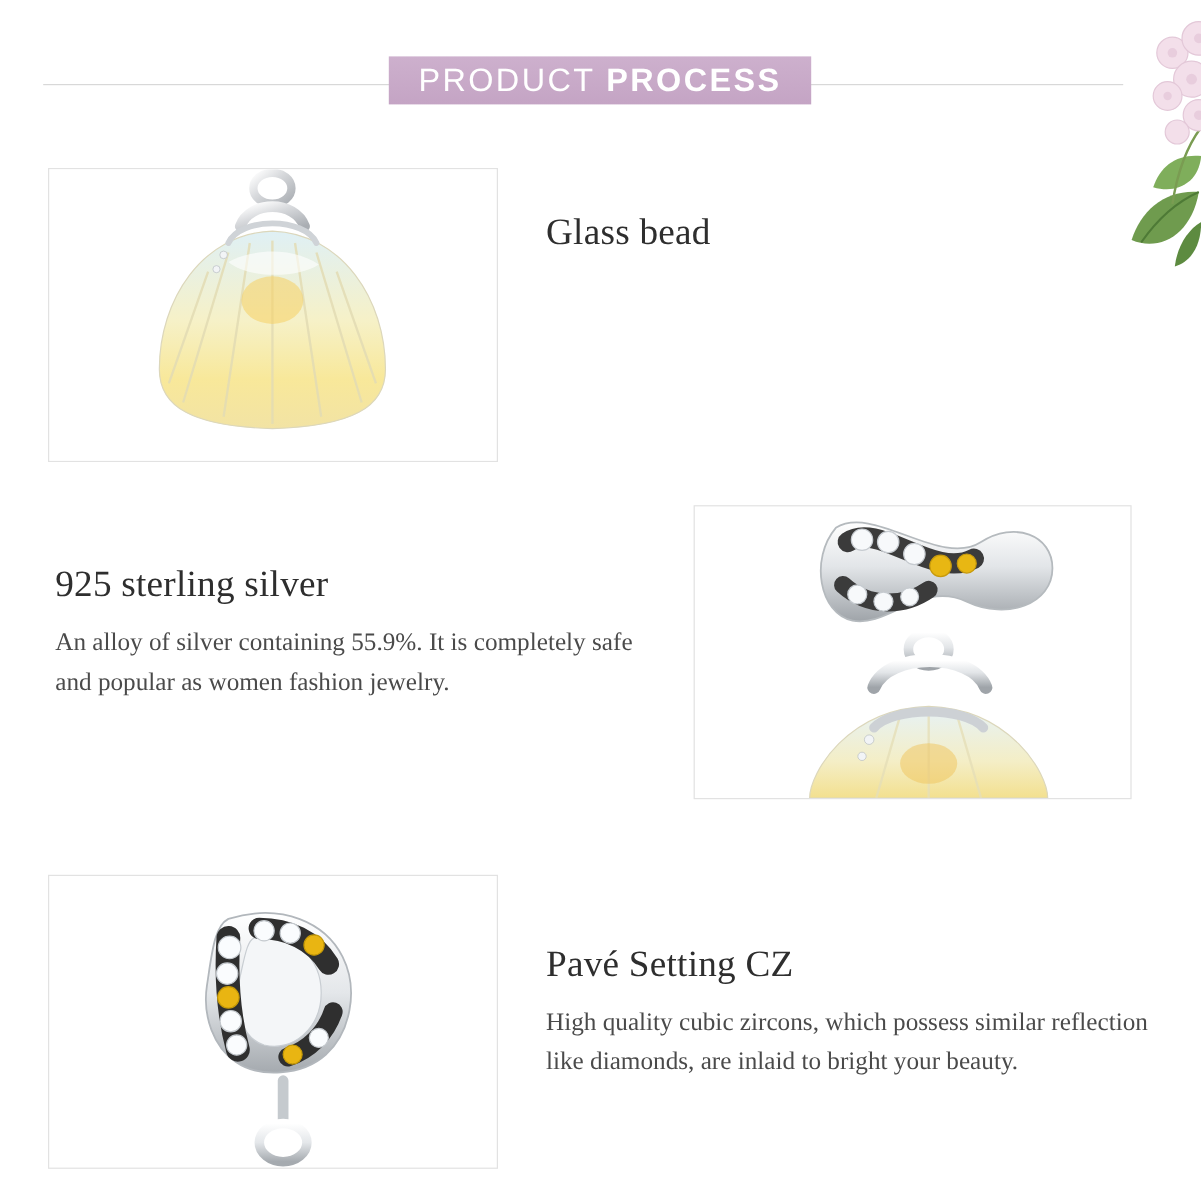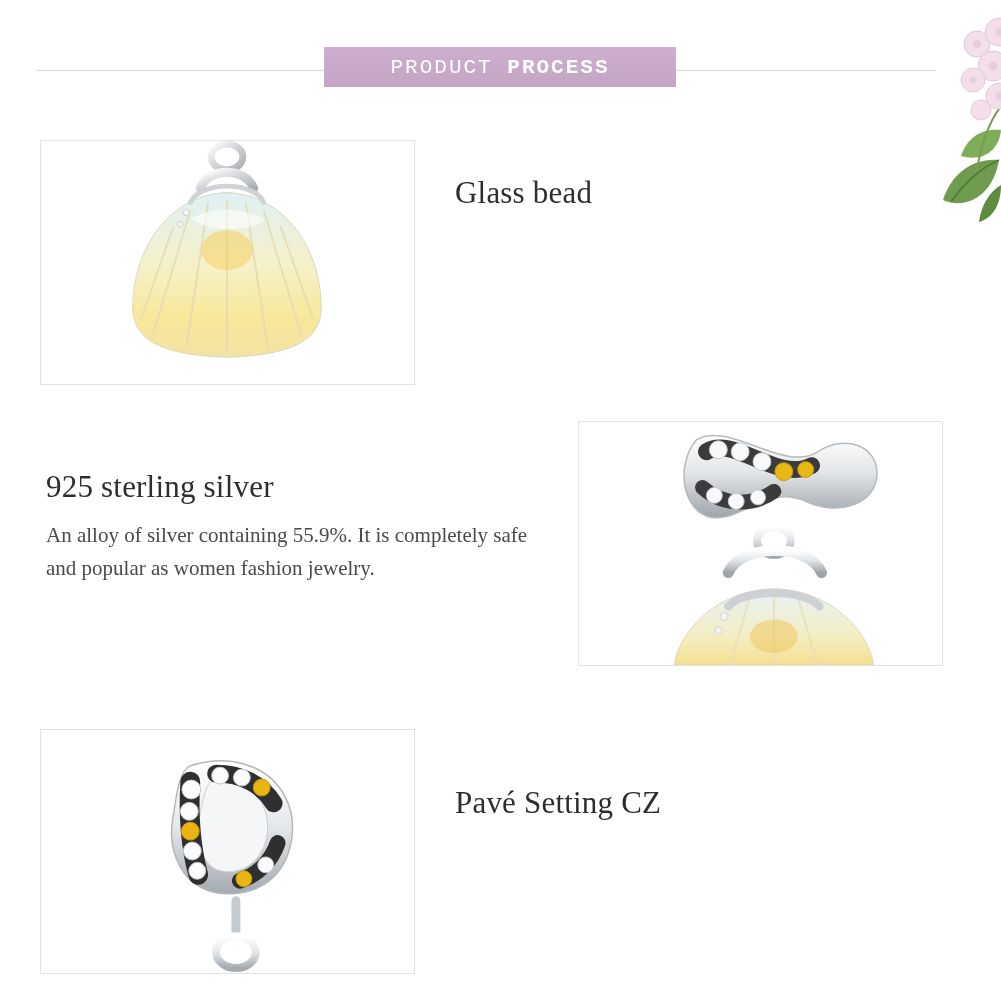--- a/index.html
+++ b/index.html
@@ -39,22 +39,22 @@
     width: 352px;
     height: 40px;
     background: #cbaecb;
     background: linear-gradient(180deg,#cdb0cd 0%, #c4a4c4 100%);
     display: flex;
     align-items: center;
     justify-content: center;
     letter-spacing: 2px;
   }
   .header-badge .title-text {
-    font-family: Liberation Mono, monospace;
-    font-size: 21px;
+    font-family: Liberation Sans, sans-serif;
+    font-size: 27px;
     color: #ffffff;
     white-space: nowrap;
   }
   .header-badge .title-text .bold {
     font-weight: bold;
   }
 
   
   .flower {
     position: absolute;
@@ -297,13 +297,14 @@
       <circle cx="226" cy="136" r="8"></circle>
     </g>
 
     <path d="M196 172 L196 206" stroke="#c5cace" stroke-width="9" stroke-linecap="round"></path>
     <ellipse cx="196" cy="224" rx="20" ry="16" fill="none" stroke="url(#silverGrad3)" stroke-width="8"></ellipse>
   </svg>
 </div>
 
 <div class="text-block" id="text-pave">
   <h2 class="head">Pavé Setting CZ</h2>
+  <p class="body">High quality cubic zircons, which possess similar reflection like diamonds, are inlaid to bright your beauty.</p>
 </div>
 
 </body></html>

